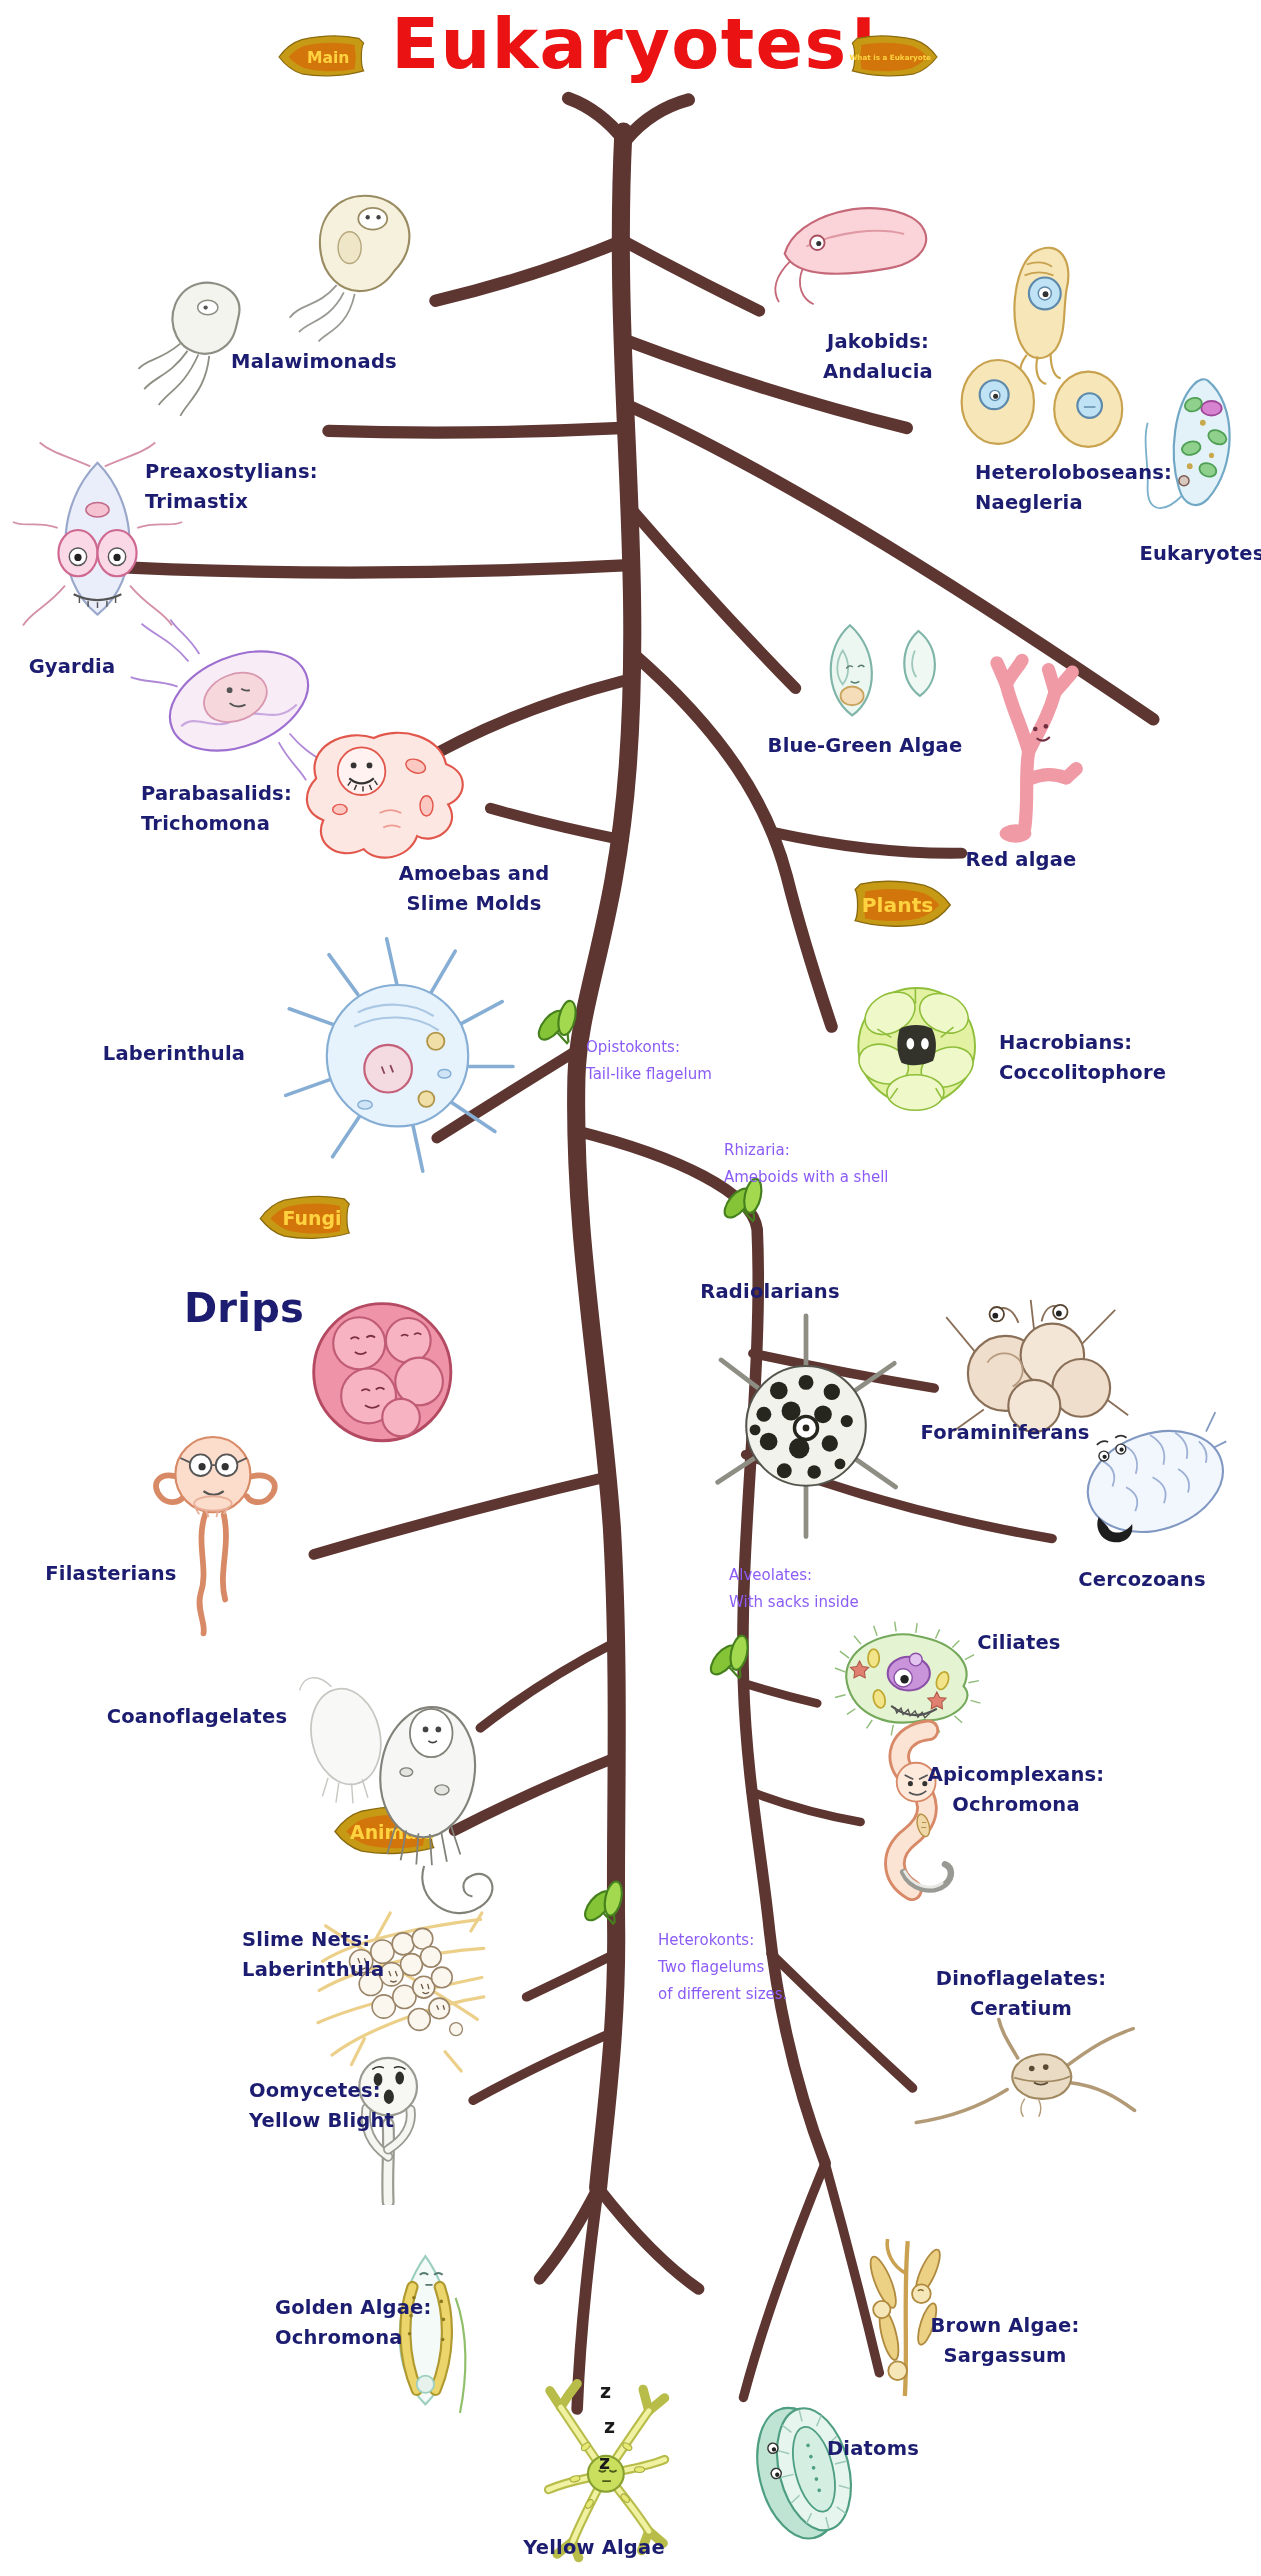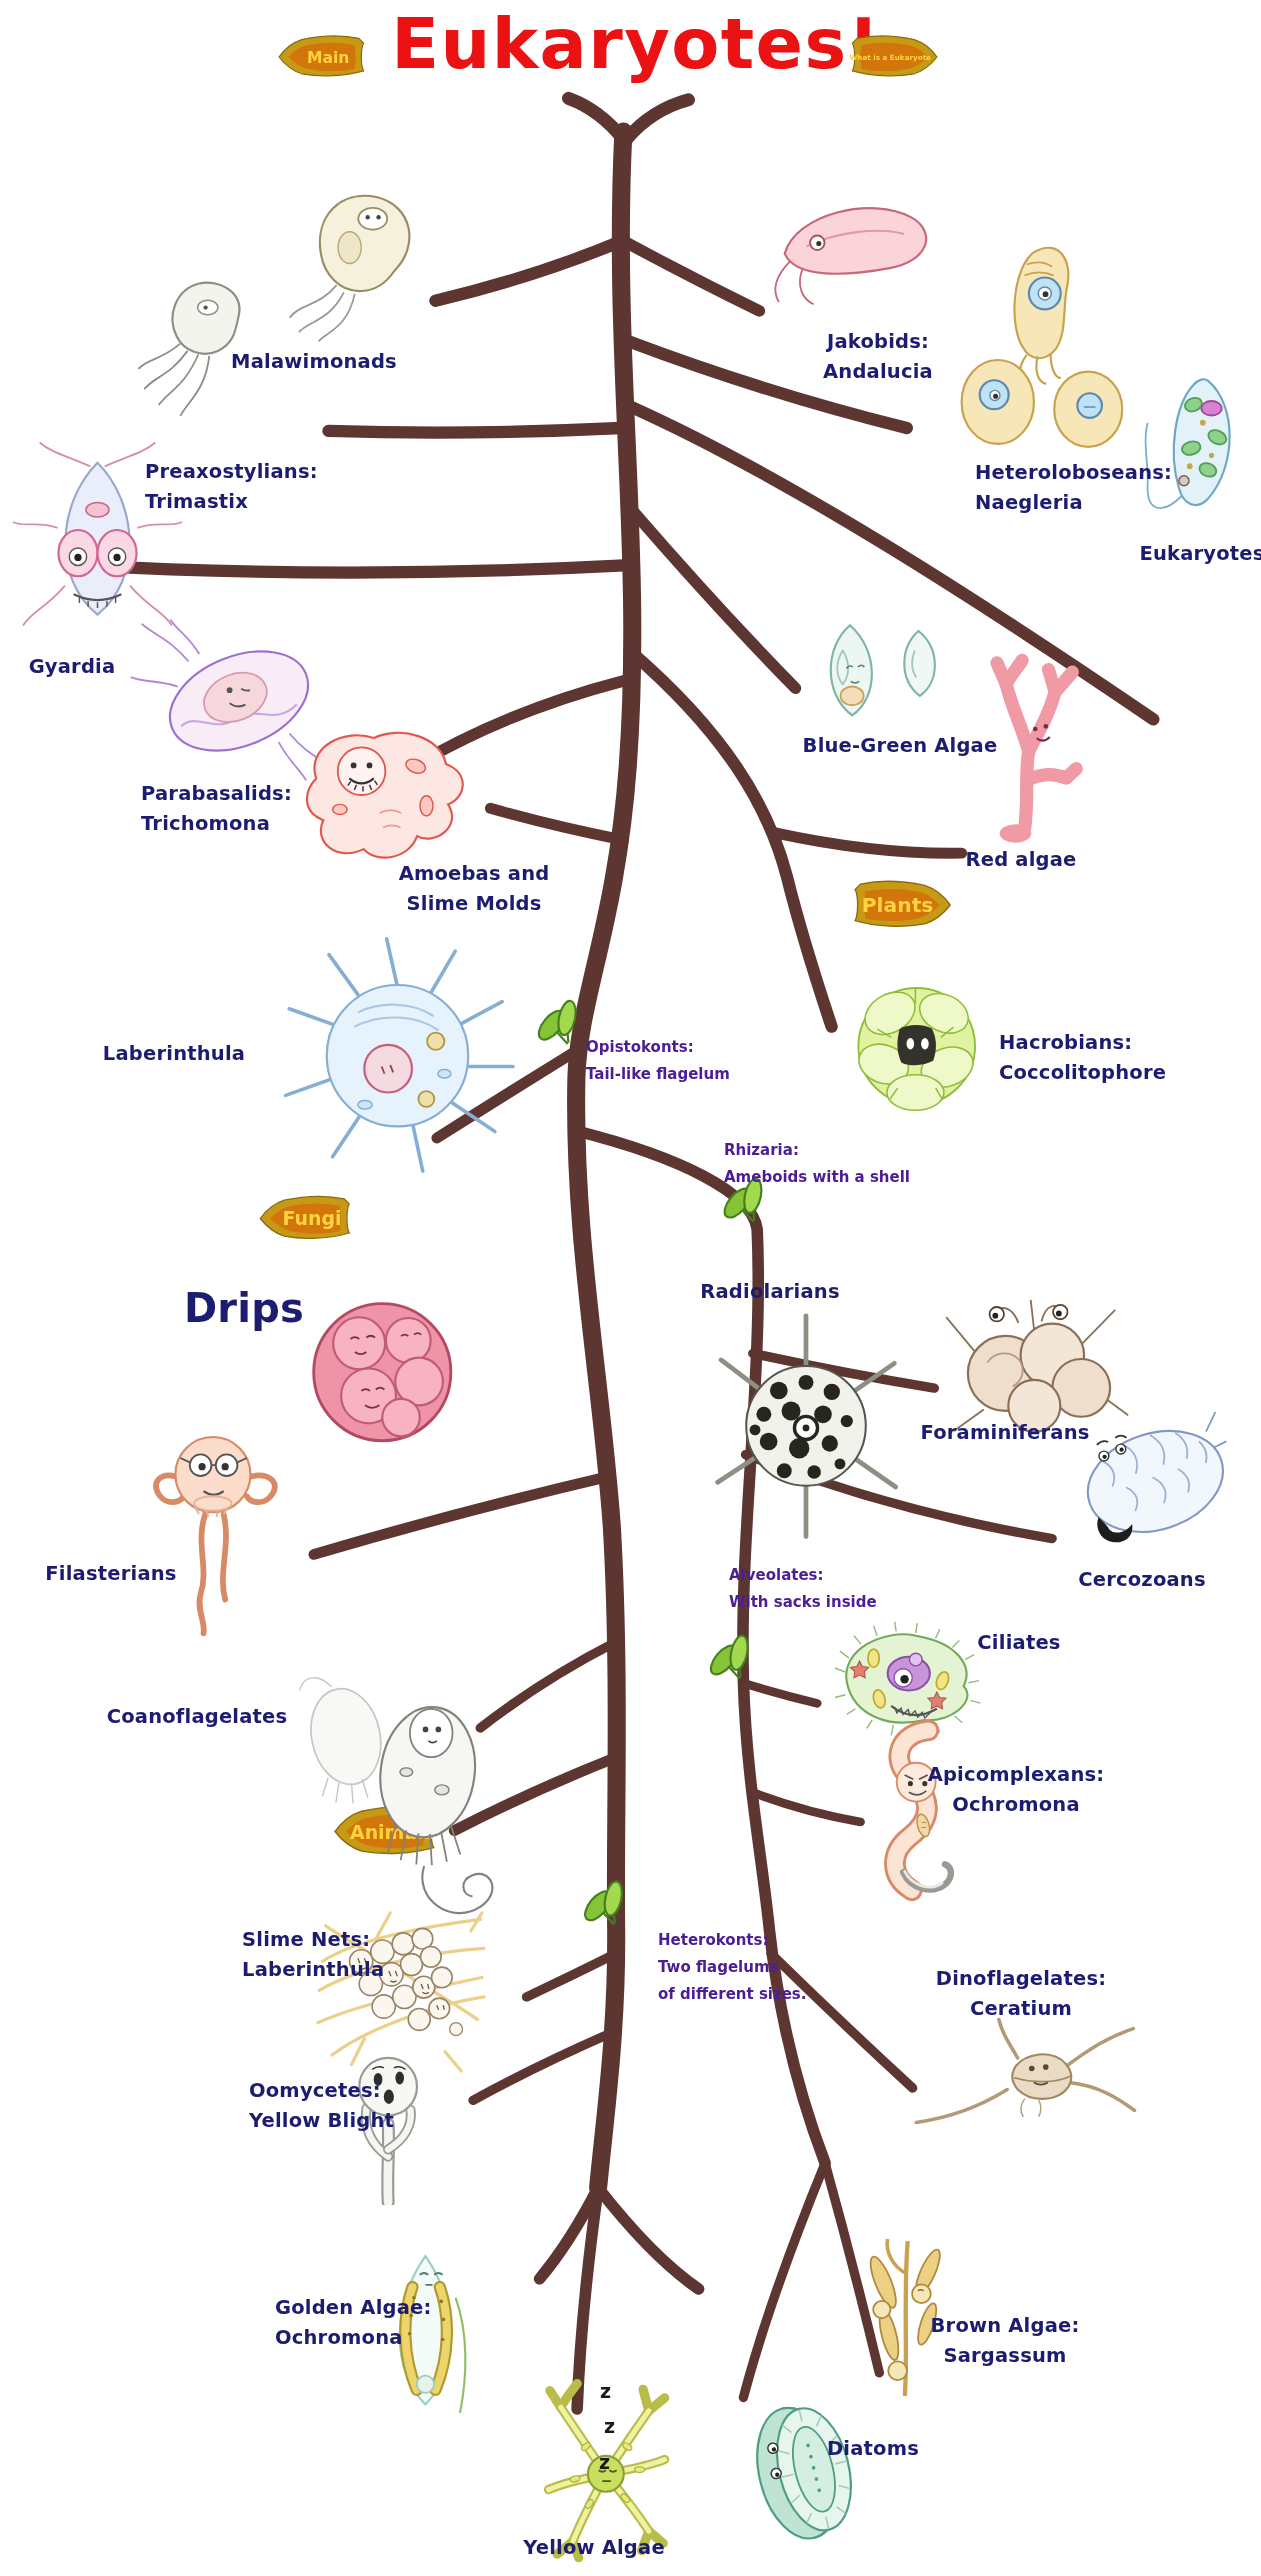--- a/index.html
+++ b/index.html
@@ -3,21 +3,21 @@
 <meta charset="utf-8">
 <style>
   html,body{margin:0;padding:0;background:#fff}
   #stage{position:relative;width:1262px;height:2576px;background:#fff;overflow:hidden;
          font-family:"DejaVu Sans","Liberation Sans",sans-serif}
   .abs{position:absolute}
   .lbl{position:absolute;color:#1c1c70;font-weight:bold;font-size:19.5px;line-height:30px;
        white-space:nowrap;letter-spacing:0.2px}
   .lbl.c{transform:translateX(-50%);text-align:center}
   .lbl.big{font-size:40px;line-height:35px}
-  .note{position:absolute;color:#4c1d95;font-weight:bold;font-size:15px;line-height:27px;white-space:nowrap}
+  .note{position:absolute;color:#8b5cf6;font-weight:normal;font-size:15px;line-height:27px;white-space:nowrap}
   .title{position:absolute;left:636px;top:2.9px;transform:translateX(-50%);
          font-size:70px;font-weight:bold;color:#ea1213;letter-spacing:1.4px;white-space:nowrap}
   .zzz{position:absolute;font-weight:bold;font-size:19px;color:#1a1a1a}
   svg{display:block}
   svg text{font-family:"DejaVu Sans","Liberation Sans",sans-serif;font-weight:bold}
   .illo{position:absolute}
 </style>
 </head>
 <body>
 
@@ -616,21 +616,21 @@
   <div class="lbl" style="left:141px;top:779px">
     <div>Parabasalids:</div>
       <div>Trichomona</div>
   </div>
 
   <div class="lbl c" style="left:474px;top:859px">
     <div>Amoebas and</div>
       <div>Slime Molds</div>
   </div>
 
-  <div class="lbl c" style="left:900px;top:731px"><span>Blue-Green Algae</span></div>
+  <div class="lbl c" style="left:865px;top:731px"><span>Blue-Green Algae</span></div>
 
   <div class="lbl c" style="left:1021px;top:845px"><span>Red algae</span></div>
 
   <div class="lbl" style="left:999px;top:1028px">
     <div>Hacrobians:</div>
       <div>Coccolitophore</div>
   </div>
 
   <div class="lbl c" style="left:174px;top:1039px"><span>Laberinthula</span></div>
 

